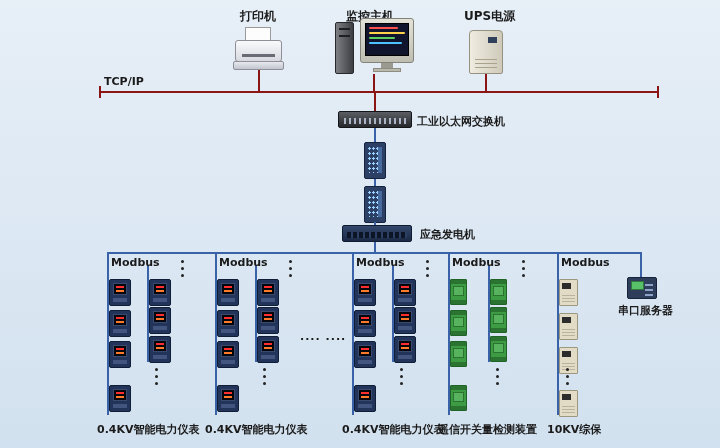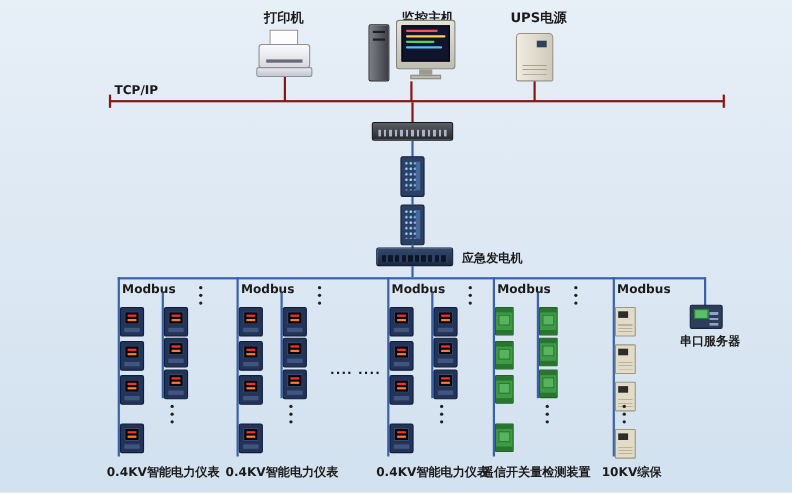--- a/index.html
+++ b/index.html
@@ -84,21 +84,21 @@
   .vdots{position:absolute}
   .vdots i{display:block;width:3px;height:3px;border-radius:50%;background:#222;margin:0 0 4px}
   .hdots{letter-spacing:1px;font-weight:700}
 </style>
 </head>
 <body>
 
 <div class="canvas">
 
   <div class="lbl top" style="left:240px;top:8px">打印机</div>
-  <div class="lbl top" style="left:365px;top:8px">监控主机</div>
+  <div class="lbl top" style="left:346px;top:8px">监控主机</div>
   <div class="lbl top" style="left:464px;top:8px">UPS电源</div>
 
   <div class="printer" style="left:233px;top:27px">
     <div class="pr-paper"></div>
     <div class="pr-body">
         <div class="pr-slot"></div>
       </div>
     <div class="pr-base"></div>
   </div>
   <div class="vline red" style="left:258px;top:70px;height:22px"></div>
@@ -129,20 +129,21 @@
 
   <div class="lbl plain" style="left:104px;top:75px">TCP/IP</div>
   <div class="hline red" style="left:100px;top:91px;width:558px"></div>
   <div class="vline red" style="left:99px;top:86px;height:12px"></div>
   <div class="vline red" style="left:657px;top:86px;height:12px"></div>
 
   <div class="vline red" style="left:374px;top:93px;height:18px"></div>
   <div class="switch" style="left:338px;top:111px">
       <div class="ports"></div>
     </div>
+  <div class="lbl" style="left:417px;top:114px">工业以太网交换机</div>
 
   <div class="vline blue" style="left:374px;top:128px;height:15px"></div>
   <div class="converter" style="left:364px;top:142px">
       <div class="face"></div>
       <div class="strip"></div>
     </div>
   <div class="vline blue" style="left:374px;top:179px;height:7px"></div>
   <div class="converter" style="left:364px;top:186px">
       <div class="face"></div>
       <div class="strip"></div>

